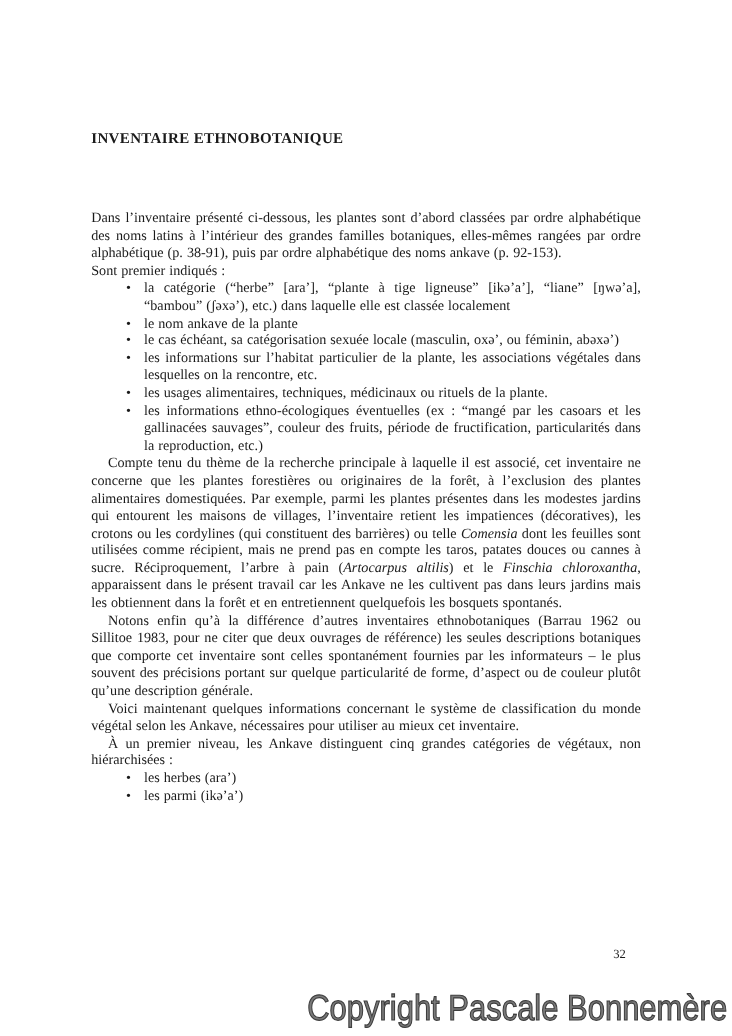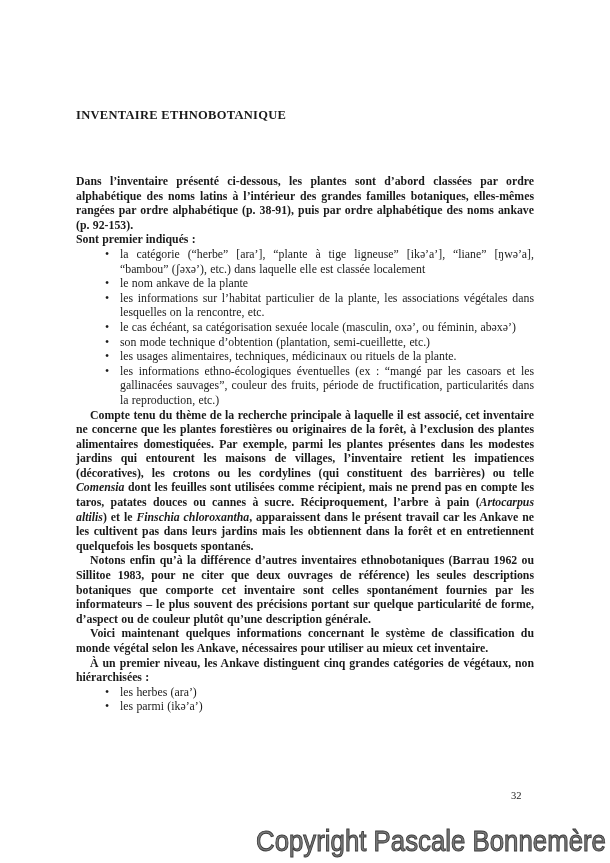--- a/index.html
+++ b/index.html
@@ -27,21 +27,21 @@
     margin-top:23px;
   }
   .content {
     position:absolute;
     top:174px; left:76px; width:458px;
     font-size:11.8px;
     line-height:14.6px;
     text-align:justify;
     word-spacing:0.4px;
   }
-  .content p { margin:0;font-weight:bold; }
+  .content p { margin:0; }
   p.indent { text-indent:14px; }
   .mt10 { margin-top:10px; }
   .mt13 { margin-top:13px; }
   .mt8  { margin-top:8px; }
   .mt2  { margin-top:2px; }
   ul.blist {
     margin:0; padding:0;
     list-style:none;
   }
   ul.blist li {
@@ -84,23 +84,22 @@
 
   <div class="content">
 
     <p>Dans l’inventaire présenté ci-dessous, les plantes sont d’abord classées par ordre alphabétique des noms latins à l’intérieur des grandes familles botaniques, elles-mêmes rangées par ordre alphabétique (p. 38-91), puis par ordre alphabétique des noms ankave (p. 92-153).</p>
 
     <p class="mt10">Sont premier indiqués :</p>
 
     <ul class="blist">
       <li>la catégorie (“herbe” [ara’], “plante à tige ligneuse” [ikə’a’], “liane” [ŋwə’a], “bambou” (ʃəxə’), etc.) dans laquelle elle est classée localement</li>
       <li>le nom ankave de la plante</li>
+      <li>le cas échéant, sa catégorisation sexuée locale (masculin, oxə’, ou féminin, abəxə’)</li>
       <li>les informations sur l’habitat particulier de la plante, les associations végétales dans lesquelles on la rencontre, etc.</li>
-      <li>le cas échéant, sa catégorisation sexuée locale (masculin, oxə’, ou féminin, abəxə’)</li>
-      <li>son mode technique d’obtention (plantation, semi-cueillette, etc.)</li>
       <li>les usages alimentaires, techniques, médicinaux ou rituels de la plante.</li>
       <li>les informations ethno-écologiques éventuelles (ex : “mangé par les casoars et les gallinacées sauvages”, couleur des fruits, période de fructification, particularités dans la reproduction, etc.)</li>
     </ul>
 
     <p class="indent mt13"><span>Compte tenu du thème de la recherche principale à laquelle il est associé, cet inventaire ne concerne que les plantes forestières ou originaires de la forêt, à l’exclusion des plantes alimentaires domestiquées. Par exemple, parmi les plantes présentes dans les modestes jardins qui entourent les maisons de villages, l’inventaire retient les impatiences (décoratives), les crotons ou les cordylines (qui constituent des barrières) ou telle </span><span class="it">Comensia</span><span> dont les feuilles sont utilisées comme récipient, mais ne prend pas en compte les taros, patates douces ou cannes à sucre. Réciproquement, l’arbre à pain (</span><span class="it">Artocarpus altilis</span><span>) et le </span><span class="it">Finschia chloroxantha</span><span>, apparaissent dans le présent travail car les Ankave ne les cultivent pas dans leurs jardins mais les obtiennent dans la forêt et en entretiennent quelquefois les bosquets spontanés.</span></p>
 
     <p class="indent">Notons enfin qu’à la différence d’autres inventaires ethnobotaniques (Barrau 1962 ou Sillitoe 1983, pour ne citer que deux ouvrages de référence) les seules descriptions botaniques que comporte cet inventaire sont celles spontanément fournies par les informateurs – le plus souvent des précisions portant sur quelque particularité de forme, d’aspect ou de couleur plutôt qu’une description générale.</p>
 
     <p class="indent mt8">Voici maintenant quelques informations concernant le système de classification du monde végétal selon les Ankave, nécessaires pour utiliser au mieux cet inventaire.</p>
 

